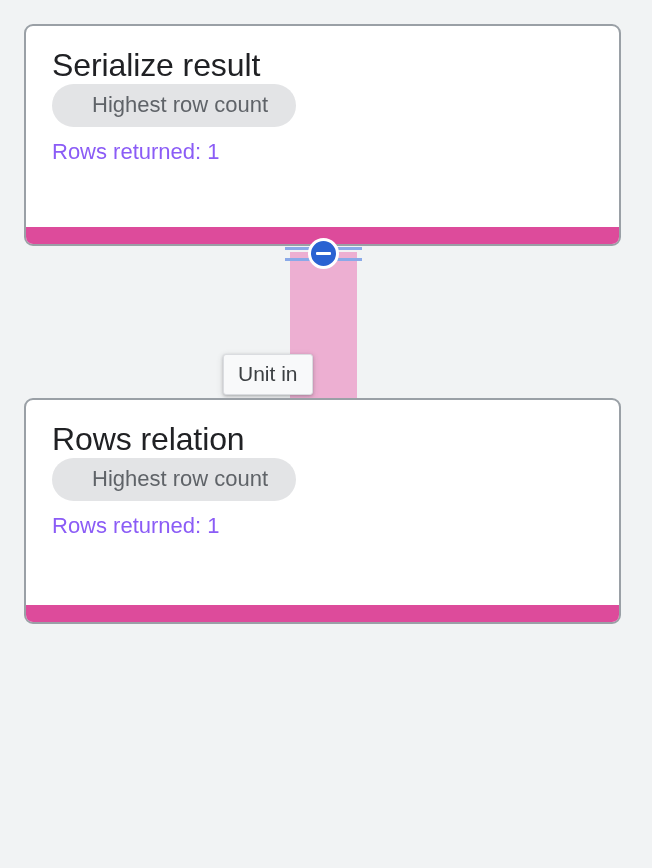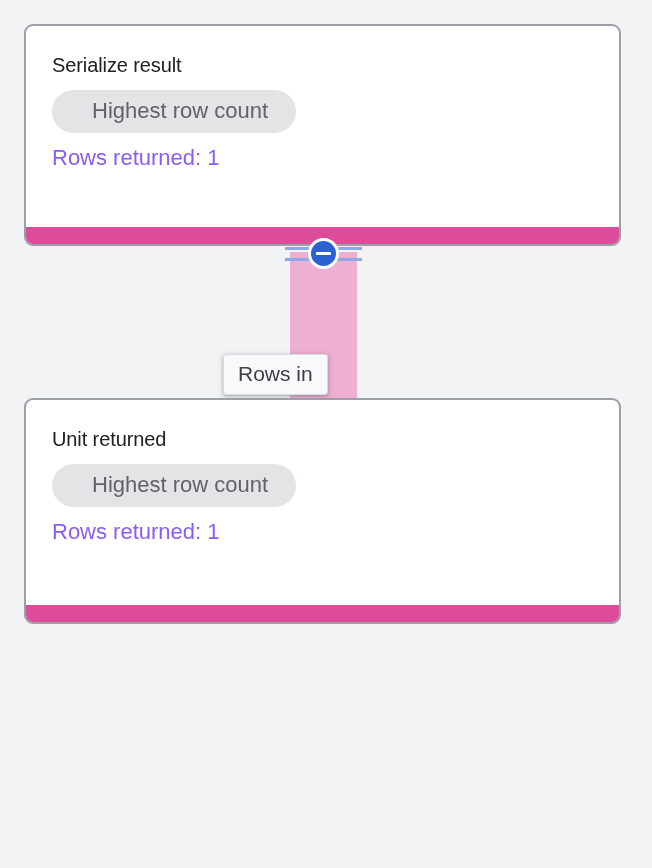--- a/index.html
+++ b/index.html
@@ -41,30 +41,30 @@
     border-radius: 9px;
     overflow: hidden;
     display: flex;
     flex-direction: column;
   }
   .node-card-body {
     flex: 1 1 auto;
     padding: 22px 26px 0 26px;
   }
   .node-title {
-    font-size: 20px;
+    font-size: 32px;
     line-height: 34px;
     font-weight: 400;
     color: #202124;
     letter-spacing: -0.1px;
     white-space: nowrap;
   }
   .node-chip {
     display: inline-block;
-    margin-top: 8px;
+    margin-top: 2px;
     padding: 8px 28px 9px 40px;
     background: #e3e4e6;
     border-radius: 24px;
     font-size: 22px;
     line-height: 26px;
     color: #5f6368;
     white-space: nowrap;
   }
   .node-rows {
     margin-top: 11px;
@@ -179,24 +179,24 @@
       <span class="rail left r1"></span>
       <span class="rail left r2"></span>
       <span class="rail right r1"></span>
       <span class="rail right r2"></span>
     </div>
     <div class="edge-handle-button">
       <span class="minus-glyph"></span>
     </div>
   </div>
 
-  <div class="tooltip">Rows in</div>
+  <div class="tooltip">Unit in</div>
 
   <div class="node-card" id="card-unit-relation">
     <div class="node-card-body">
-      <div class="node-title">Unit returned</div>
+      <div class="node-title">Rows relation</div>
       <div class="node-chip">Highest row count</div>
       <div class="node-rows">Rows returned: 1</div>
     </div>
     <div class="node-accent-bar"></div>
   </div>
 
 </div>
 
 </body></html>

